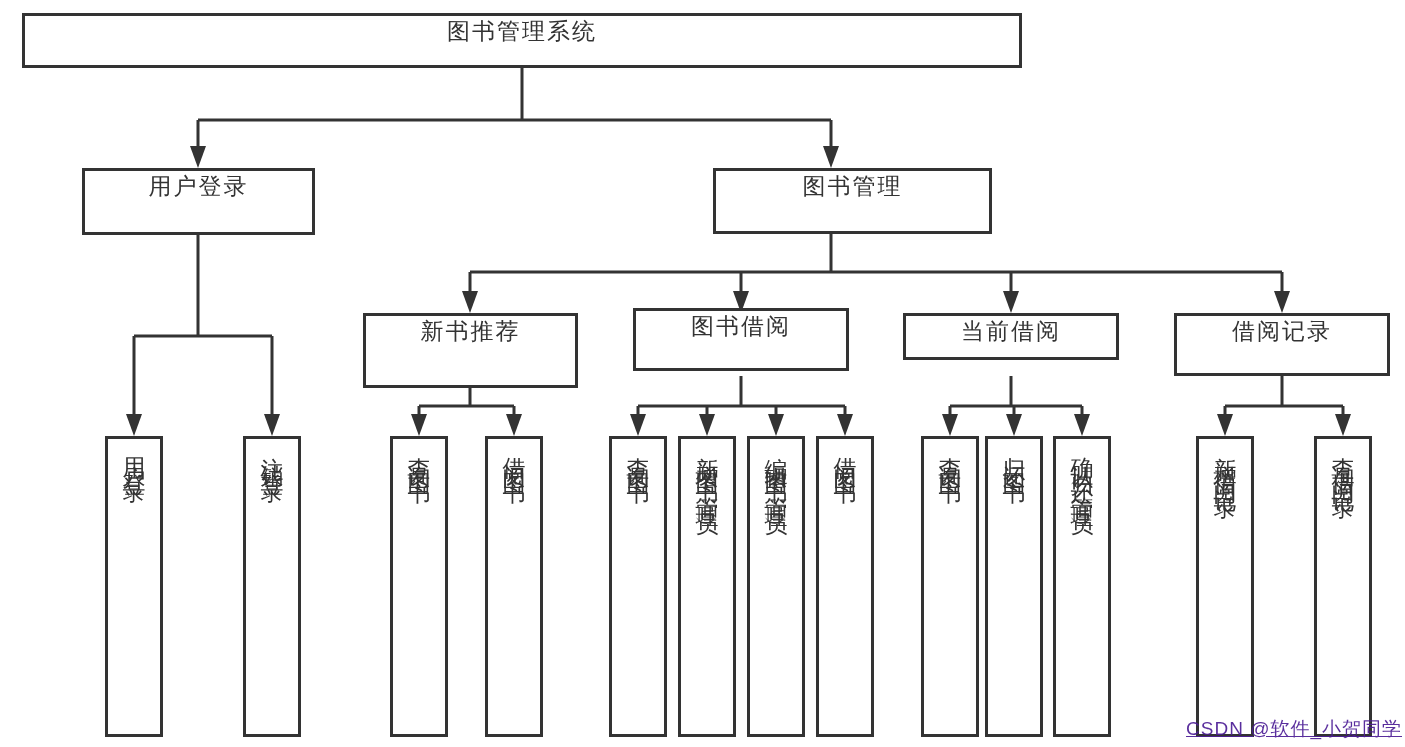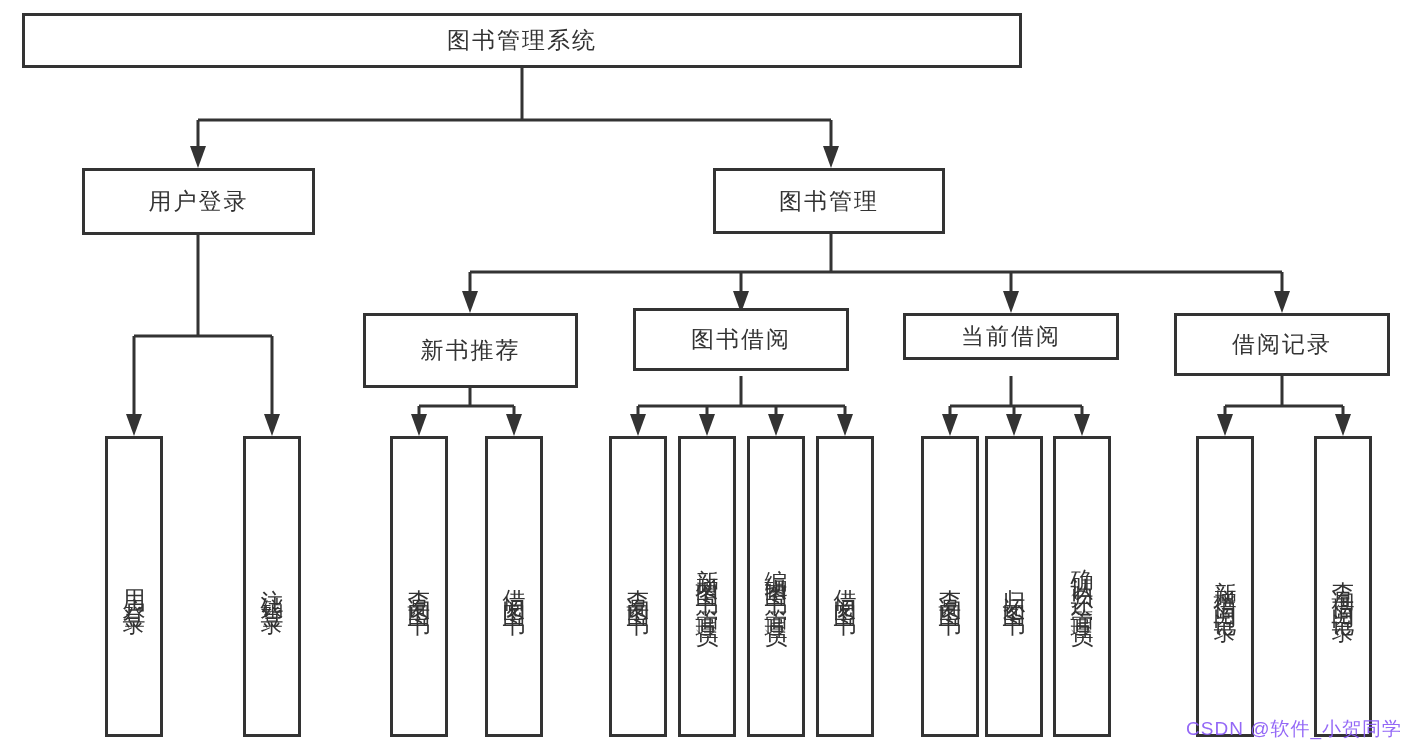--- a/index.html
+++ b/index.html
@@ -4,31 +4,31 @@
 <style>
   html,body{margin:0;padding:0;background:#ffffff;}
   .canvas{
     position:relative;width:1405px;height:747px;background:#ffffff;overflow:hidden;
     font-family:"Liberation Sans","DejaVu Sans",sans-serif;
   }
   .connectors{position:absolute;left:0;top:0;z-index:1;}
   .node{
     position:absolute;z-index:2;box-sizing:border-box;background:#ffffff;
     border:3px solid #333333;color:#333333;
-    display:flex;align-items:center;justify-content:center;
+    display:flex;justify-content:center;
     font-size:23px;letter-spacing:2px;white-space:nowrap;
   }
   .leaf span{
     writing-mode:vertical-rl;text-orientation:mixed;
     letter-spacing:8px;font-size:23px;line-height:1;
   }
   .watermark{
     position:absolute;right:3px;bottom:5px;z-index:3;
-    font-size:19px;letter-spacing:1px;color:#8b5cf6;opacity:.92;
-    font-family:"Liberation Sans","DejaVu Sans",sans-serif;white-space:nowrap;
+    font-size:19px;letter-spacing:1px;color:#4c1d95;opacity:.92;
+    font-family:"Liberation Sans","DejaVu Sans",sans-serif;white-space:nowrap;text-decoration:underline;
   }
 </style>
 </head>
 <body>
 
 <div class="canvas">
 
   <svg class="connectors" width="1405" height="747" viewBox="0 0 1405 747" xmlns="http://www.w3.org/2000/svg">
     <g stroke="#333333" stroke-width="3" fill="none">
 
@@ -69,21 +69,21 @@
     </g>
   </svg>
 
   <div class="node" style="left:22px;top:13px;width:1000px;height:55px">
     <span>图书管理系统</span>
   </div>
 
   <div class="node" style="left:82px;top:168px;width:233px;height:67px">
     <span>用户登录</span>
   </div>
-  <div class="node" style="left:713px;top:168px;width:232px;height:66px">
+  <div class="node" style="left:713px;top:168px;width:279px;height:66px">
     <span>图书管理</span>
   </div>
 
   <div class="node" style="left:363px;top:313px;width:215px;height:75px">
     <span>新书推荐</span>
   </div>
   <div class="node" style="left:633px;top:308px;width:216px;height:63px">
     <span>图书借阅</span>
   </div>
   <div class="node" style="left:903px;top:313px;width:216px;height:47px">

